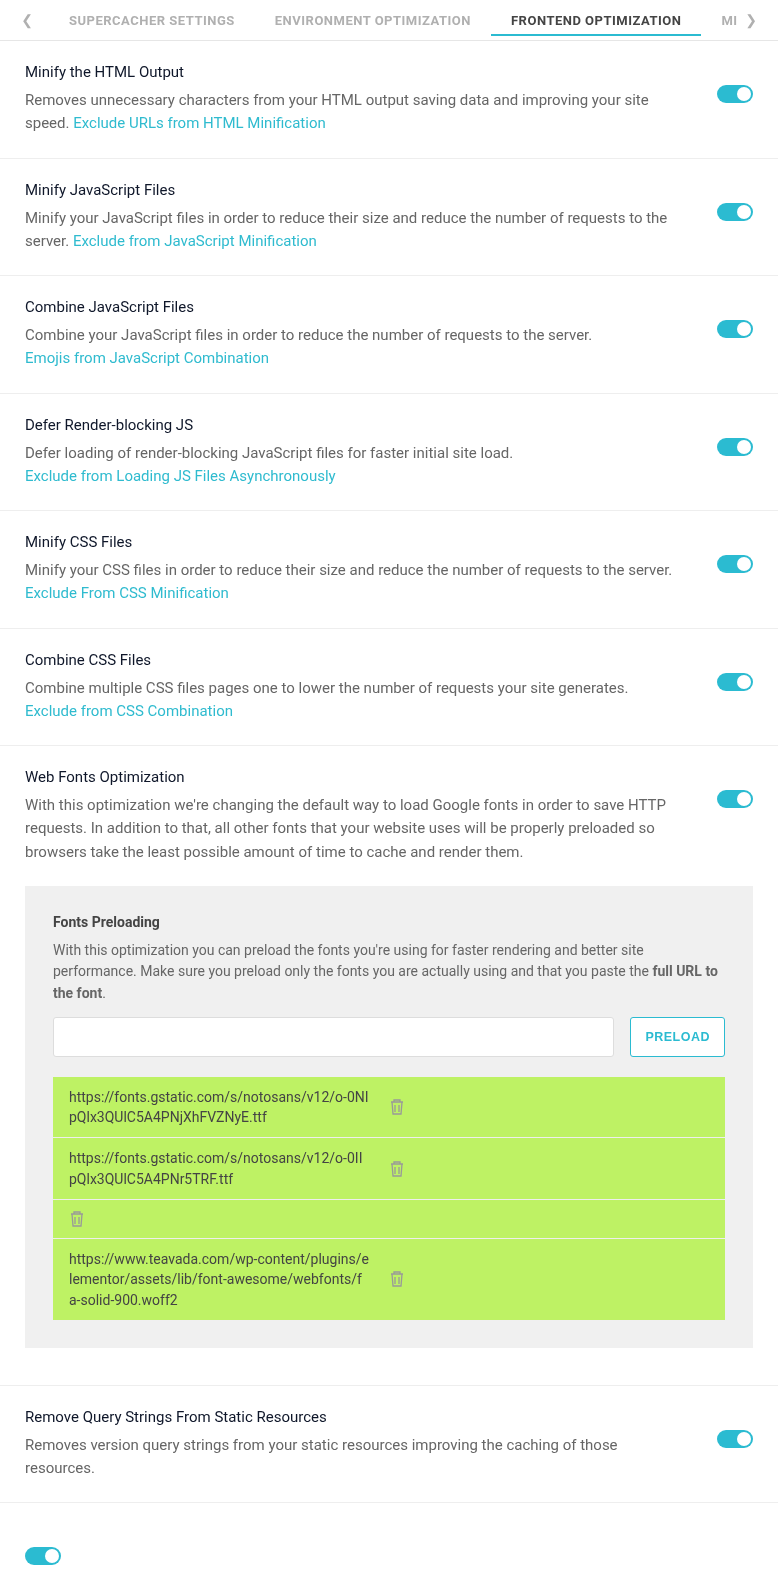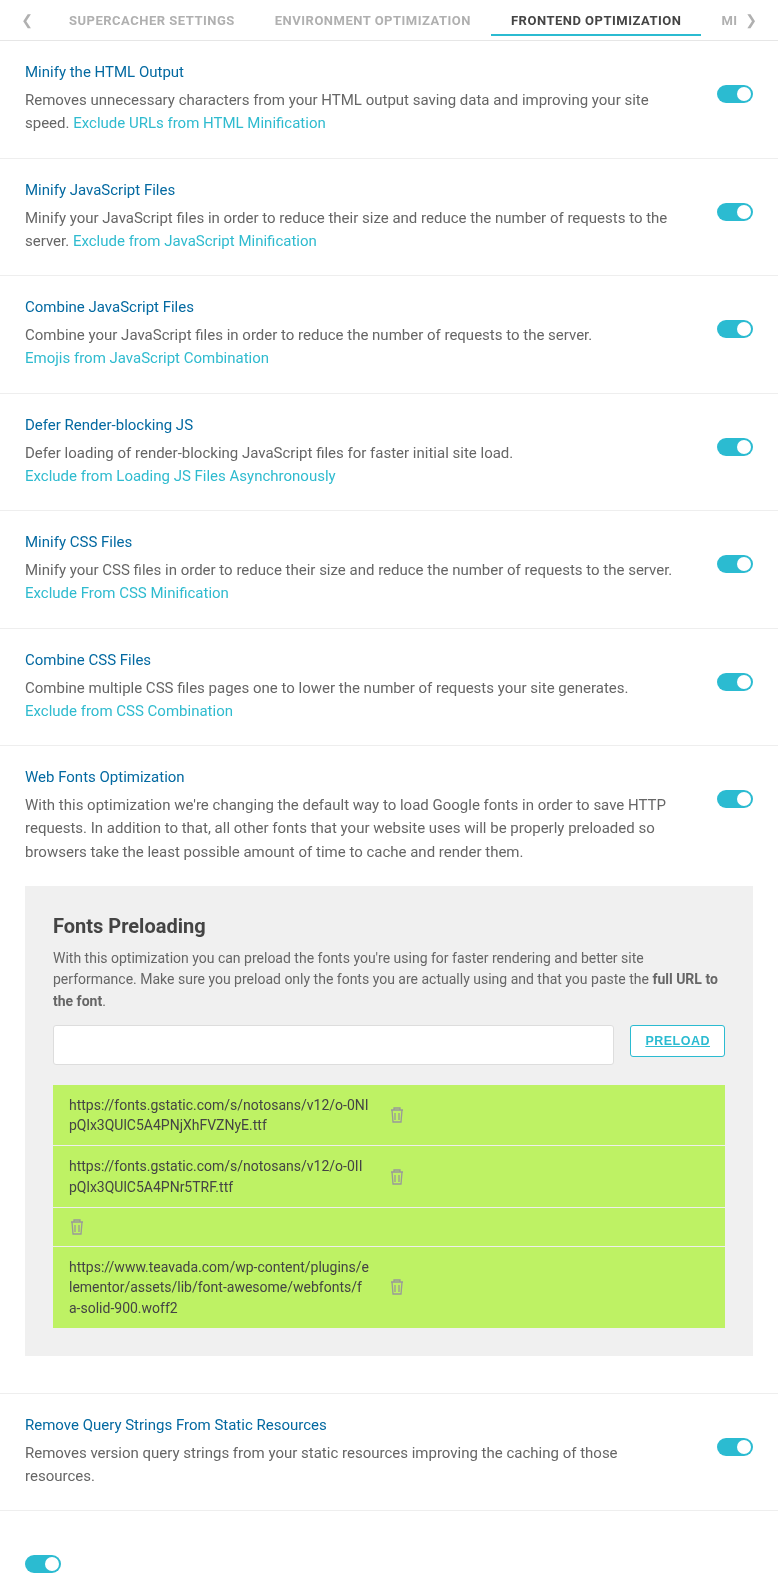--- a/index.html
+++ b/index.html
@@ -5,32 +5,32 @@
 *{margin:0;padding:0;box-sizing:border-box;}
 body{font-family:-apple-system,BlinkMacSystemFont,"Segoe UI",Roboto,Arial,sans-serif;width:778px;background:#fff;color:#363636;font-size:14px;}
 .tabs{display:flex;align-items:center;border-bottom:1px solid #e6e6e6;position:relative;padding:0 15px;}
 .tab-arrow{width:24px;height:40px;display:flex;align-items:center;justify-content:center;color:#b0b0b0;cursor:pointer;font-size:14px;}
 .tabs-scroll{display:flex;flex:1;overflow:hidden;padding:0 10px;}
 .tab{padding:8px 20px;font-size:13px;font-weight:700;letter-spacing:0.5px;color:#b0b0b0;cursor:pointer;white-space:nowrap;position:relative;}
 .tab.active{color:#444;}
 .tab.active::after{content:'';position:absolute;bottom:-1px;left:0;right:0;height:3px;background:#2bbbd1;}
 .section{padding:22px 25px 22px 25px;border-bottom:1px solid #eee;display:flex;align-items:flex-start;}
 .section-content{flex:1;padding-right:40px;}
-.section h3{font-size:15px;font-weight:400;color:#0369a1;margin-bottom:8px;}
+.section h3{font-size:15px;font-weight:400;color:#0f172a;margin-bottom:8px;}
 .section p{font-size:15px;color:#666;line-height:1.55;}
 .section a{color:#2fbbcf;text-decoration:none;}
 .toggle{width:36px;height:18px;background:#2bbbd1;border-radius:10px;position:relative;cursor:pointer;flex-shrink:0;margin-top:22px;}
 .toggle::after{content:'';position:absolute;width:14px;height:14px;background:#fff;border-radius:50%;top:2px;right:2px;}
 .fonts-box{background:#f0f0f0;margin:0 25px 22px 25px;padding:28px;}
-.fonts-box h4{font-size:20px;font-weight:700;color:#444;margin-bottom:10px;}
+.fonts-box h4{font-size:14px;font-weight:700;color:#444;margin-bottom:10px;}
 .fonts-box p{font-size:14px;color:#666;line-height:1.55;margin-bottom:12px;}
 .fonts-box p b{font-weight:700;}
 .preload-row{display:flex;gap:16px;margin-bottom:20px;align-items:stretch;}
 .preload-input{flex:1;border:1px solid #ddd;background:#fff;border-radius:3px;padding:10px;font-size:14px;height:40px;}
-.preload-btn{border:1px solid #2bbbd1;background:#fff;color:#2bbbd1;font-weight:700;font-size:12.5px;letter-spacing:0.5px;padding:0 14px;border-radius:3px;cursor:pointer;height:32px;text-decoration:underline;}
+.preload-btn{border:1px solid #2bbbd1;background:#fff;color:#2bbbd1;font-weight:700;font-size:12.5px;letter-spacing:0.5px;padding:0 14px;border-radius:3px;cursor:pointer;height:40px;}
 .font-list{}
 .font-item{background:#bef264;border-bottom:1px solid #eee;padding:10px 16px;display:flex;align-items:center;}
 .font-item:last-child{border-bottom:none;}
 .font-url{flex:1;font-size:14px;color:#444;word-break:break-all;padding-right:20px;line-height:1.45;max-width:320px;}
 .trash{width:18px;height:18px;cursor:pointer;flex-shrink:0;}
 .trash svg{width:16px;height:18px;stroke:#999;fill:none;stroke-width:1.3;}
 .webfonts-wrap{border-bottom:1px solid #eee;padding-bottom:15px;}
 .webfonts-wrap .section{border-bottom:none;}
 </style>
 </head>

